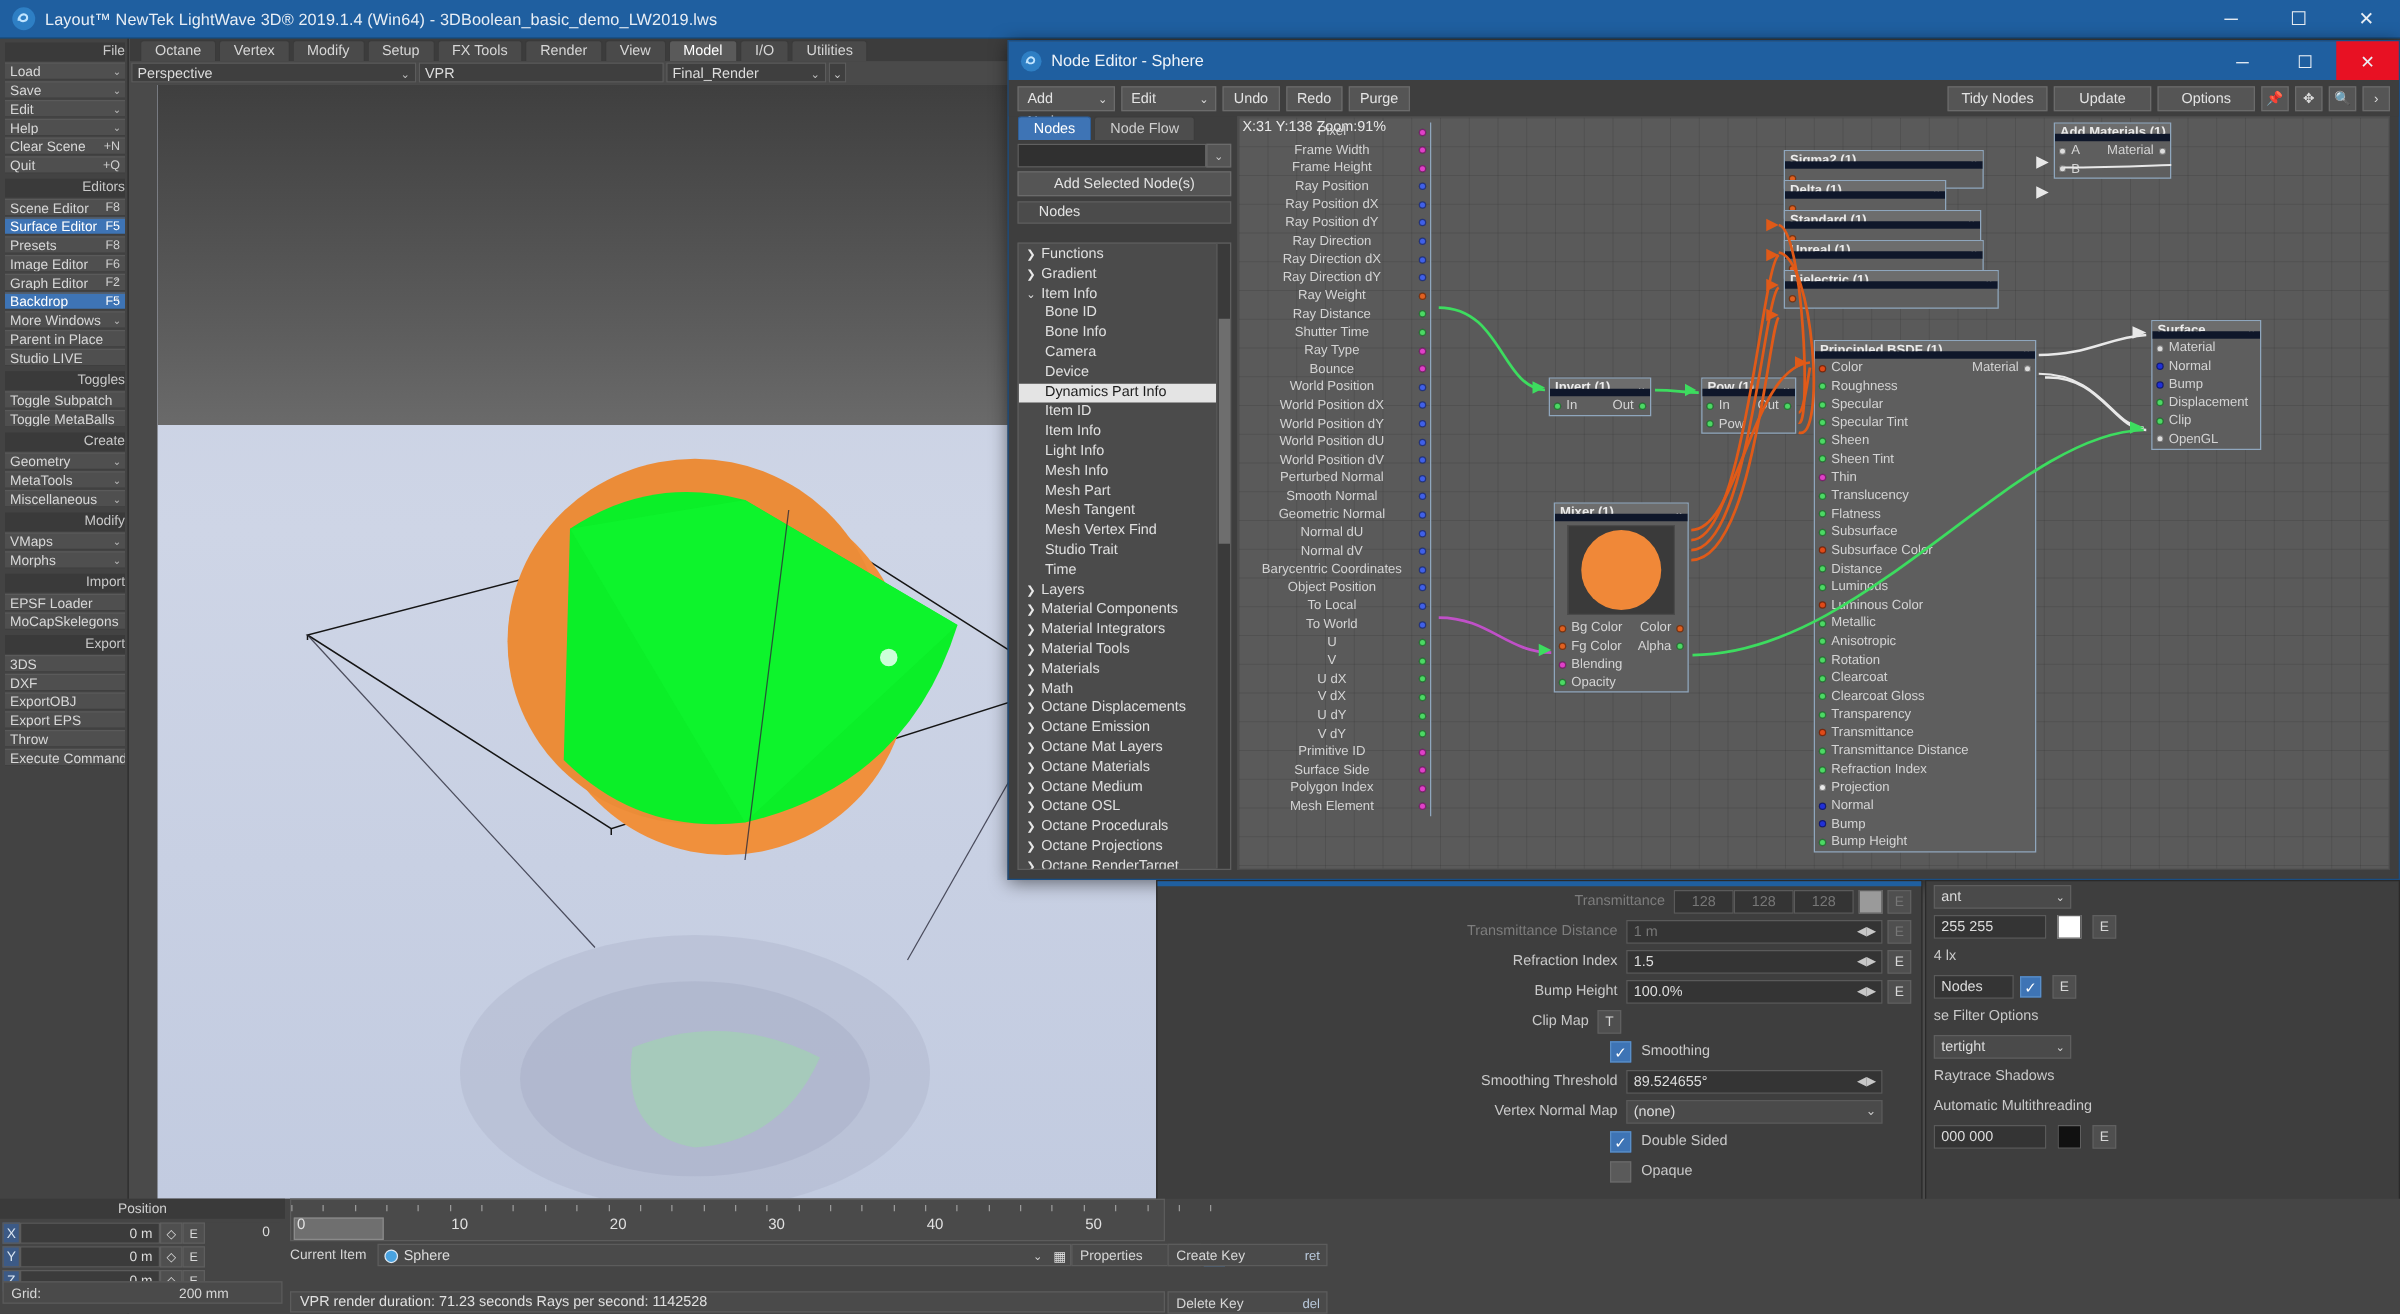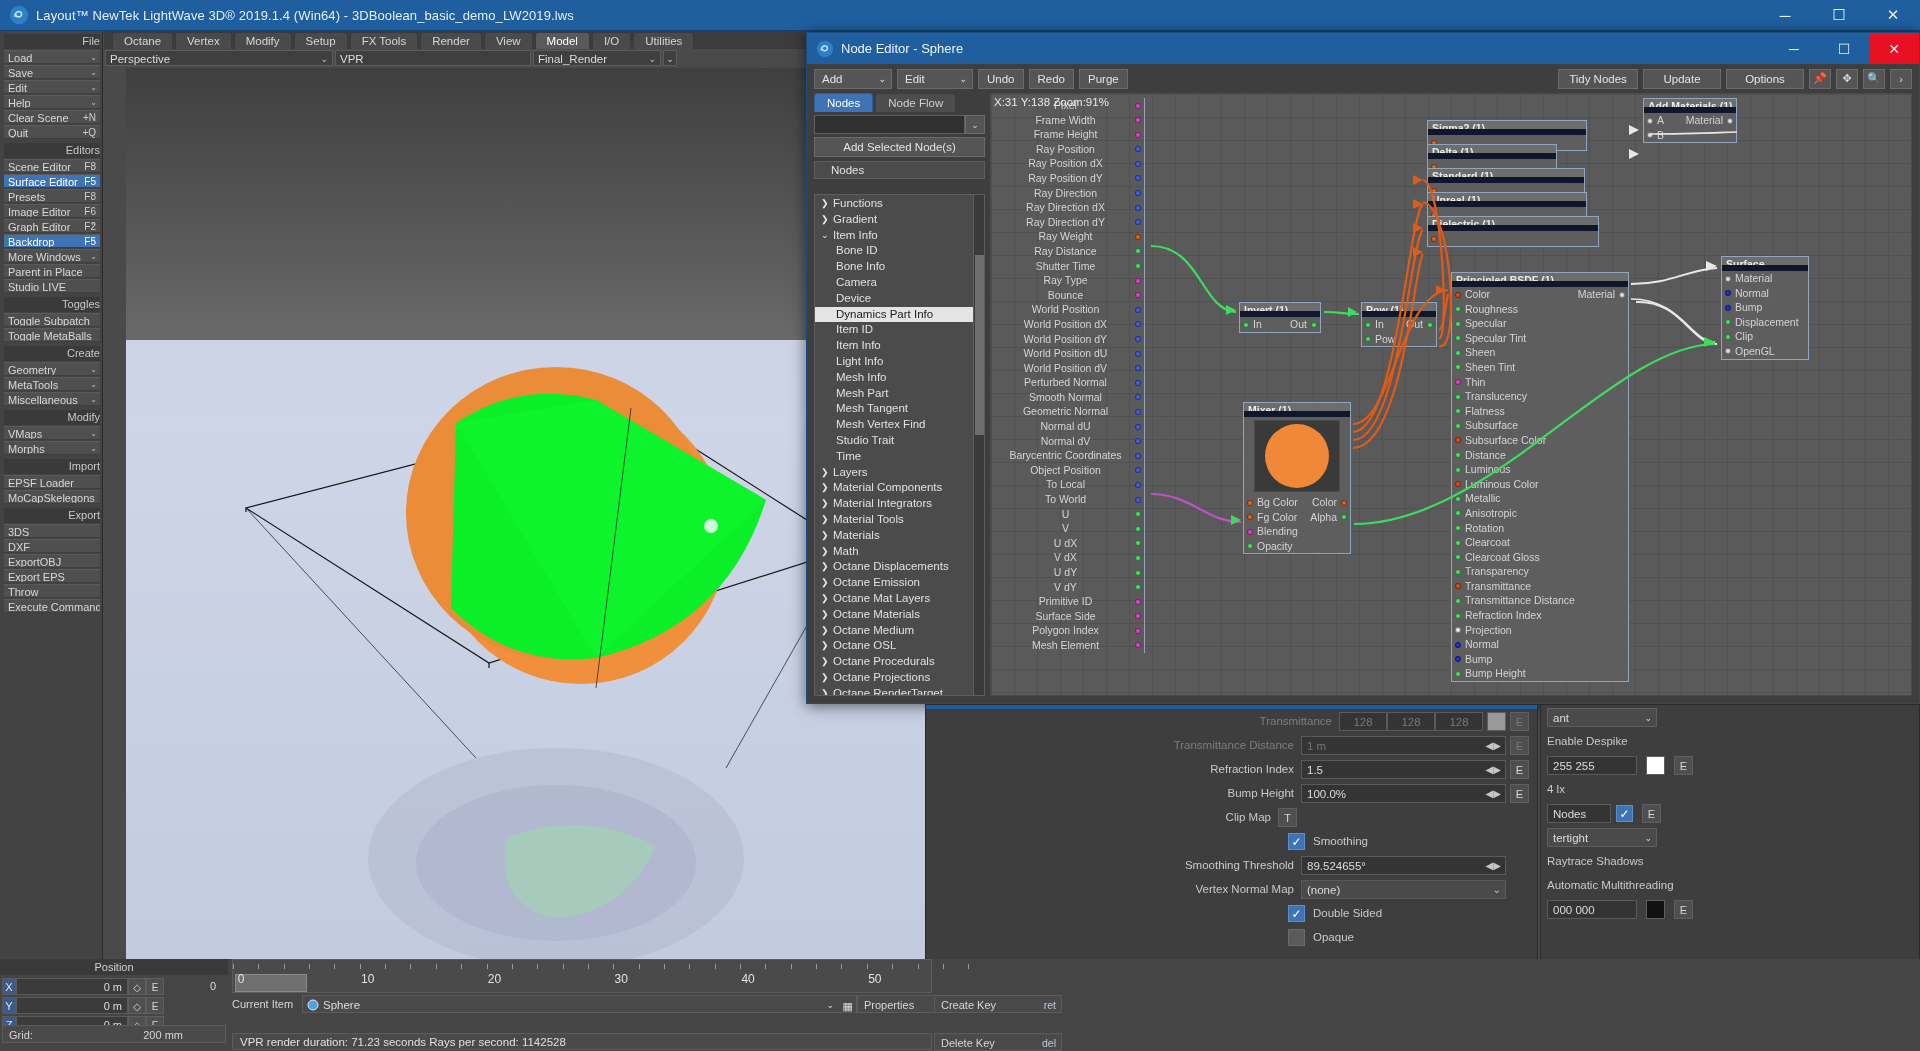--- a/index.html
+++ b/index.html
@@ -669,34 +669,34 @@
     </div>
     <div style="position:absolute;left:0;bottom:0;width:100%;height:20px;border-top:1px solid #555;
                 font-size:11.5px;color:#b6b6b6;line-height:20px;padding-left:8px">Comment</div>
   </div>
 
   <div class="rightpanel" id="rightpanel">
       <div class="rp-row">
         <div class="rp-dd" style="width: 110px;"><span>ant</span><span class="cv">⌄</span></div>
       </div>
       <div class="rp-row">
-        <div class="rp-lbl">Enable Despike</div>
-      </div>
-      <div class="rp-row">
         <div class="rp-fld" style="width: 90px;">255   255</div>
         <div class="se-sw" style="background: rgb(255, 255, 255);"></div>
         <div class="se-e">E</div>
       </div>
       <div class="rp-row">
         <div class="rp-lbl">4 lx</div>
       </div>
       <div class="rp-row">
         <div class="rp-fld" style="width: 64px;">Nodes</div>
         <div class="cbx">✓</div>
         <div class="se-e">E</div>
+      </div>
+      <div class="rp-row">
+        <div class="rp-lbl">se Filter Options</div>
       </div>
       <div class="rp-row">
         <div class="rp-dd" style="width: 110px;"><span>tertight</span><span class="cv">⌄</span></div>
       </div>
       <div class="rp-row">
         <div class="rp-lbl">Raytrace Shadows</div>
       </div>
       <div class="rp-row">
         <div class="rp-lbl">Automatic Multithreading</div>
       </div>

